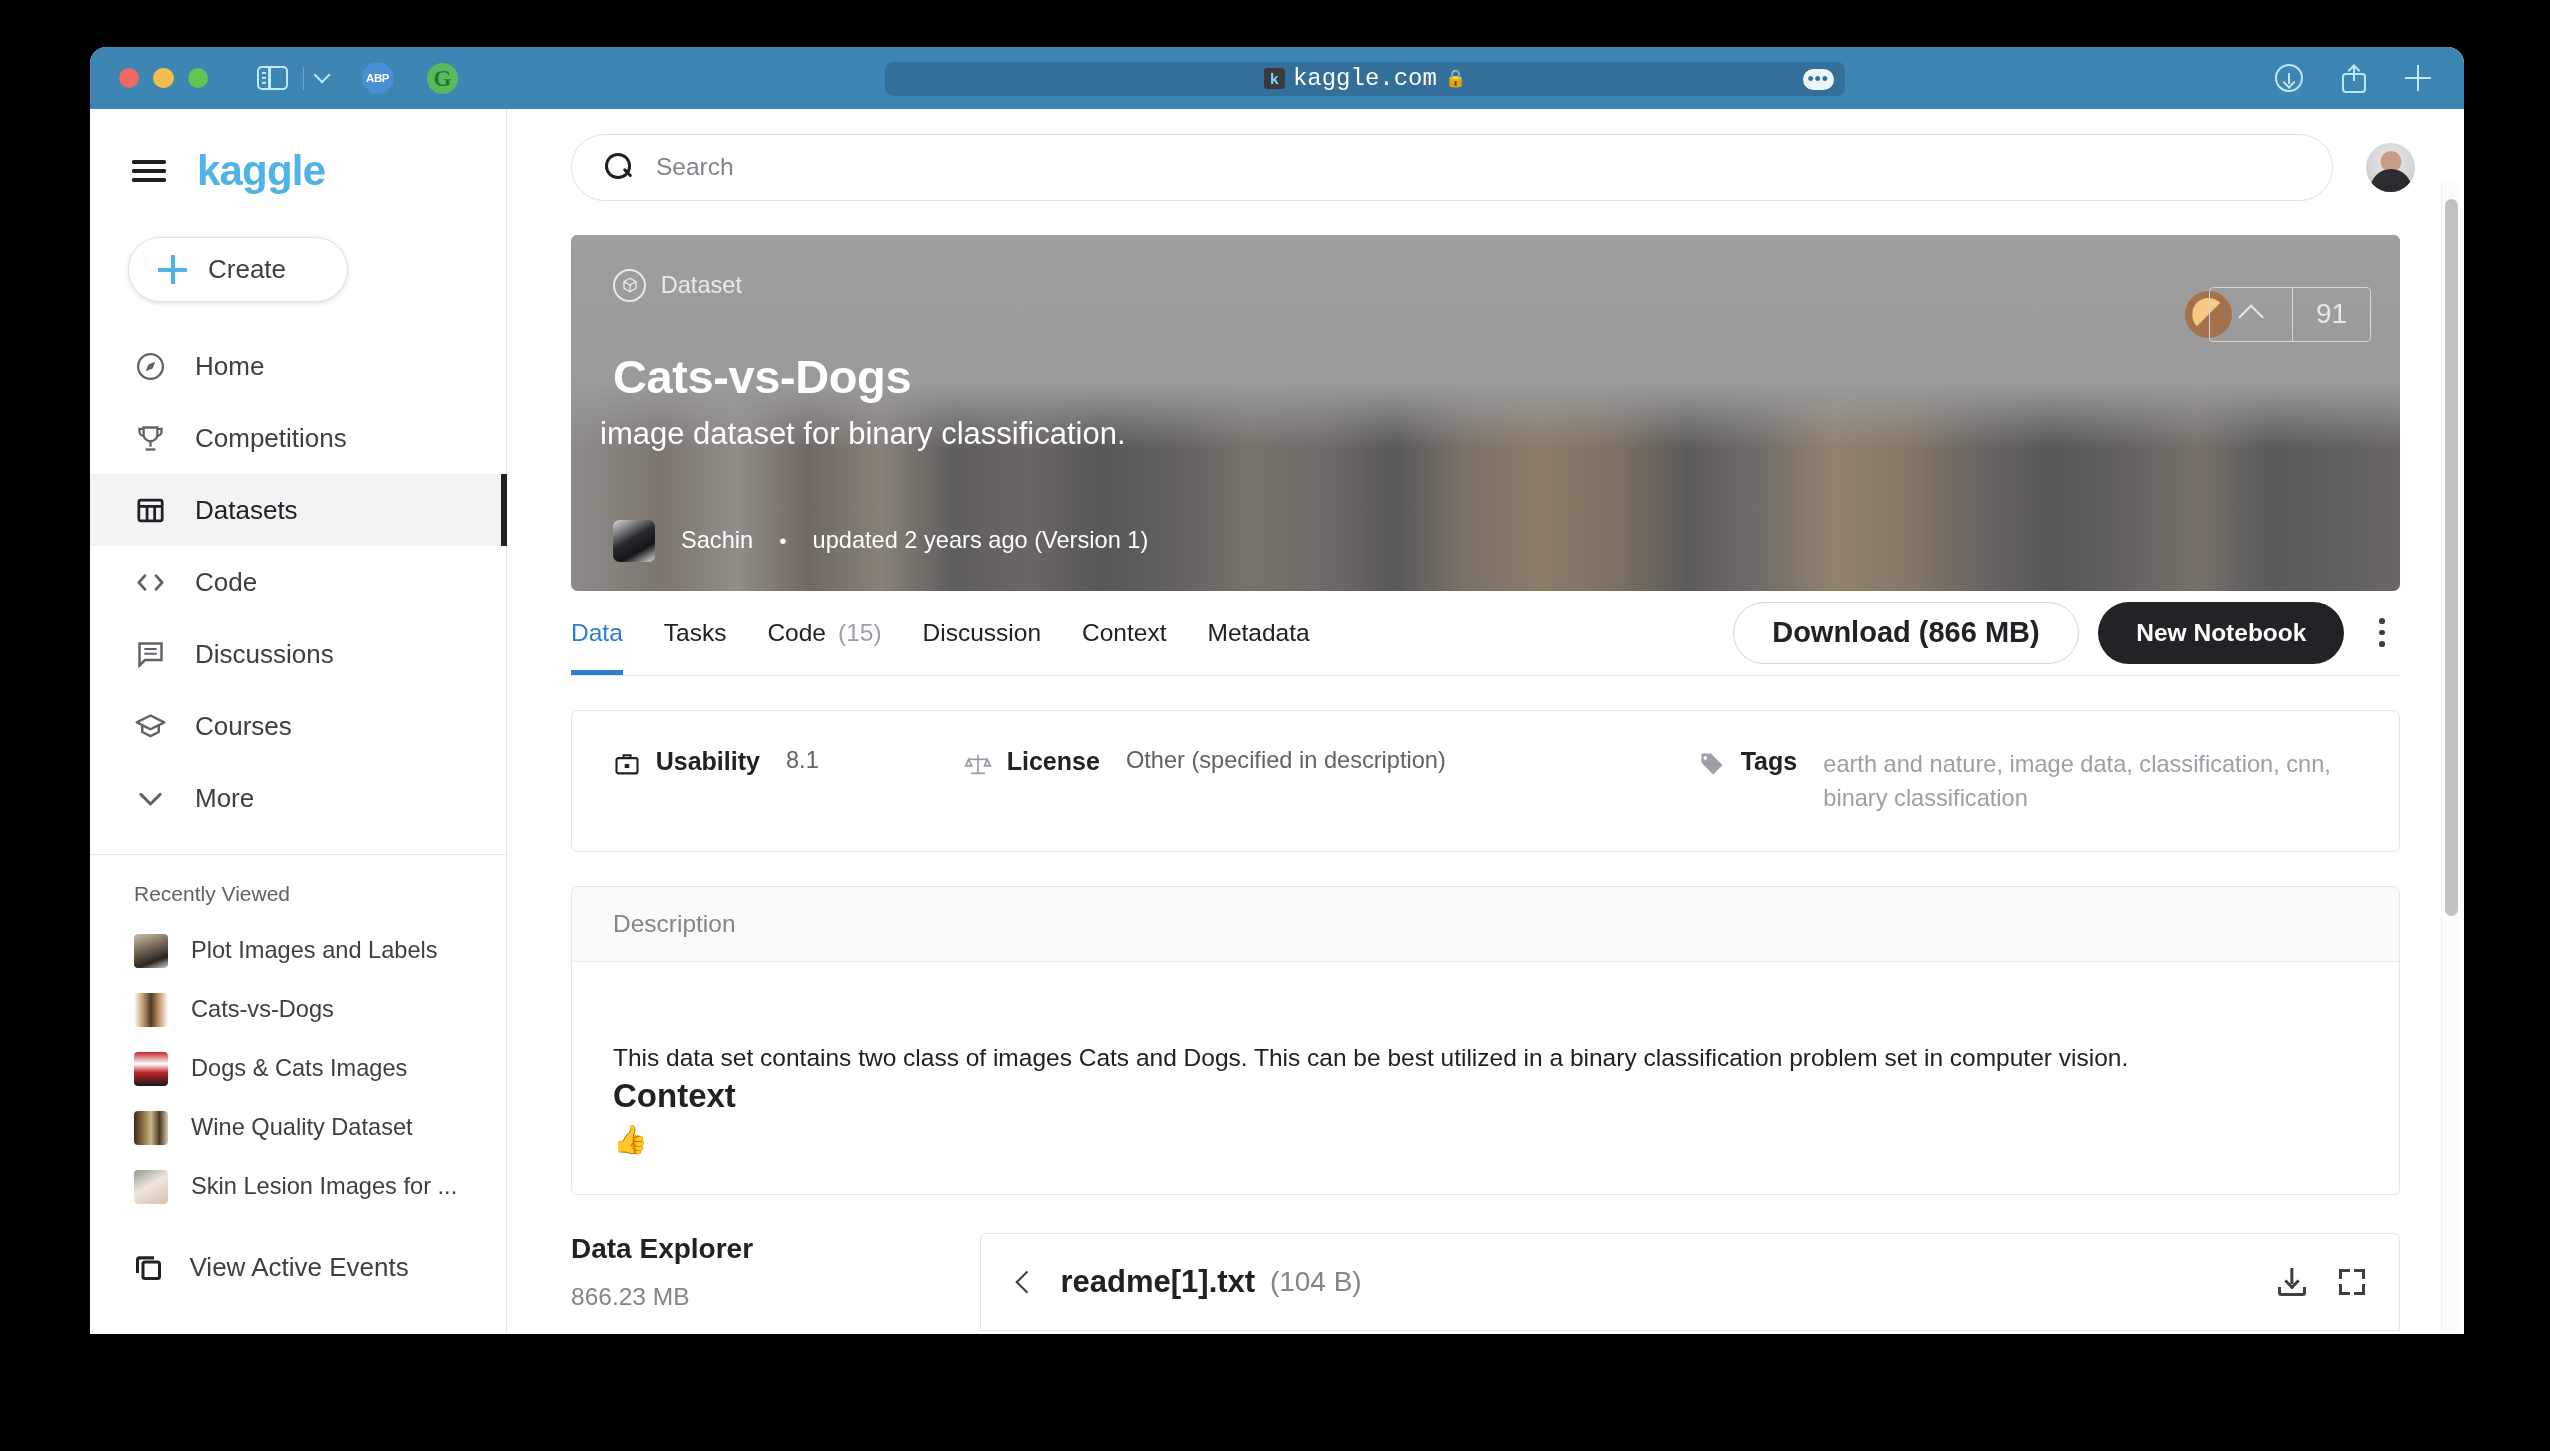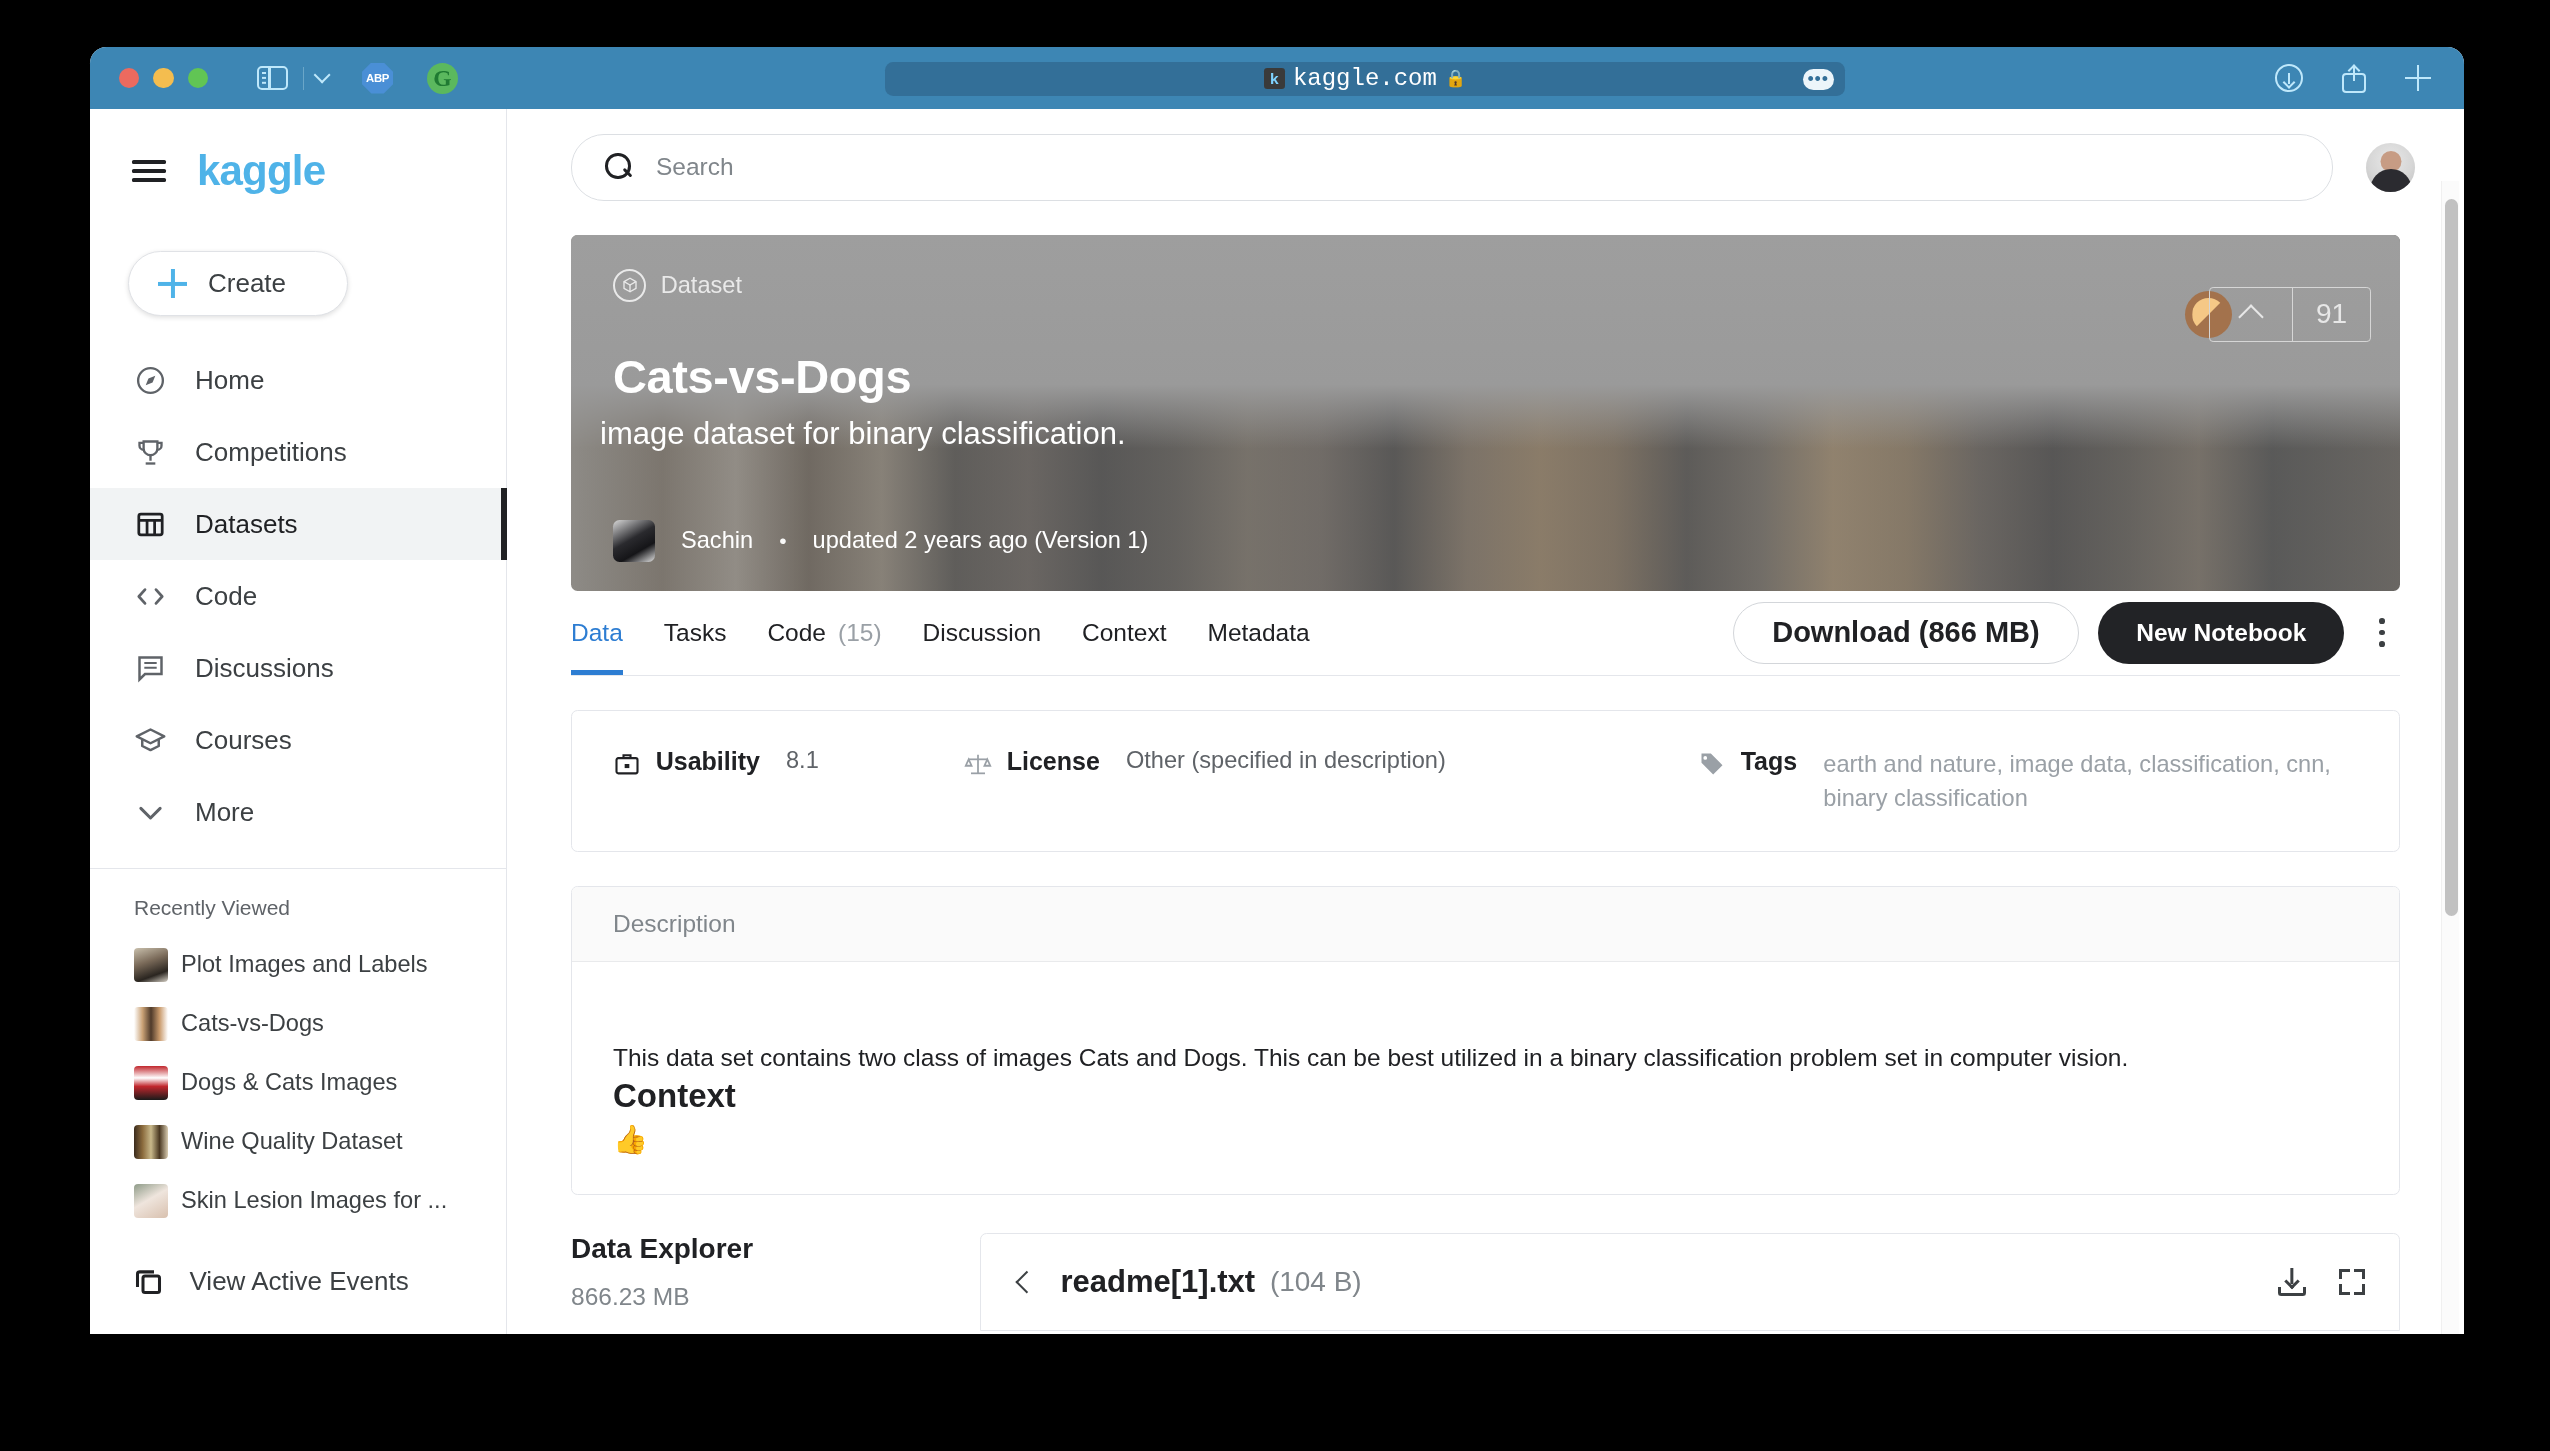--- a/index.html
+++ b/index.html
@@ -140,21 +140,21 @@
   }
   .hamburger span:nth-child(1) { top: 1.6px; }
   .hamburger span:nth-child(2) { top: 10.6px; }
   .hamburger span:nth-child(3) { top: 19.6px; }
   .kaggle-logo {
     color: #4fb3e8; font-size: 42px; font-weight: 600; letter-spacing: -0.8px;
     font-family: "Liberation Sans", sans-serif;
   }
 
   #create-button {
-    margin: 56px 0 0 38px; width: 220px; height: 65px;
+    margin: 42px 0 0 38px; width: 220px; height: 65px;
     border: 0.8px solid #e0e2e6; border-radius: 33px; background: #fff;
     box-shadow: 0 1.6px 4.9px rgba(0,0,0,.13);
     display: flex; align-items: center; gap: 21px; padding-left: 29px;
     cursor: pointer;
   }
   .plus-blue { position: relative; width: 29px; height: 29px; flex: 0 0 29px; }
   .plus-blue::before, .plus-blue::after { content: ""; position: absolute; background: #4fb3e8; }
   .plus-blue::before { left: 50%; top: 0; width: 4.1px; height: 29px; transform: translateX(-50%); }
   .plus-blue::after { top: 50%; left: 0; height: 4.1px; width: 29px; transform: translateY(-50%); }
   .create-label { font-size: 26px; color: #3c4043; }
@@ -171,21 +171,21 @@
   }
   .nav-icon { width: 33px; height: 33px; flex: 0 0 33px; color: #5f6368; }
   .nav-icon svg { width: 33px; height: 33px; display: block; }
 
   .sb-divider { height: 0.8px; background: #e4e6eb; margin: 19.6px 0 0 0; }
 
   .recent-title {
     font-size: 21px; color: #5f6368; padding: 28px 0 0 44px; font-weight: 400;
   }
   .recent-item {
-    height: 59px; display: flex; align-items: center; gap: 13px;
+    height: 59px; display: flex; align-items: center; gap: 23px;
     padding-left: 44px; cursor: pointer; font-size: 23.6px; color: #3c4043;
     white-space: nowrap;
   }
   .thumb {
     width: 34px; height: 34px; border-radius: 4.1px; flex: 0 0 34px;
     background-size: cover; background-position: center;
   }
   .thumb.t1 { background: linear-gradient(160deg,#c9c0ad 0%,#7a6a59 40%,#2a2520 75%,#d8d2c7 100%); }
   .thumb.t2 { background: linear-gradient(90deg,#ffffff 0%,#caa276 25%,#4f3a2a 50%,#c99a6c 75%,#ffffff 100%); }
   .thumb.t3 { background: linear-gradient(180deg,#c1272d 0%,#ffffff 35%,#c1272d 60%,#1a1a1a 100%); }

